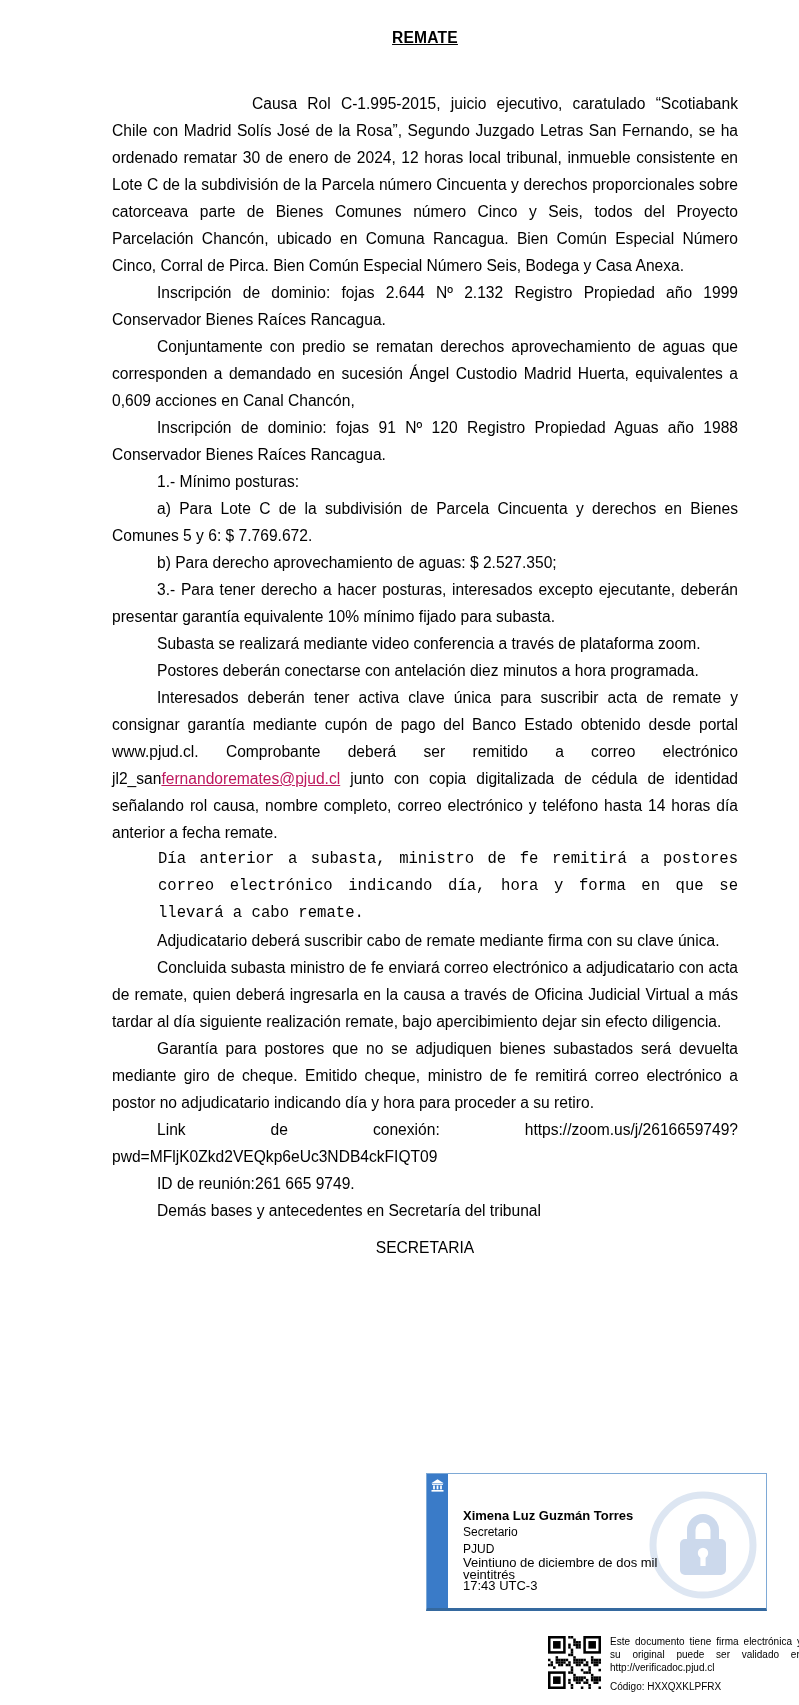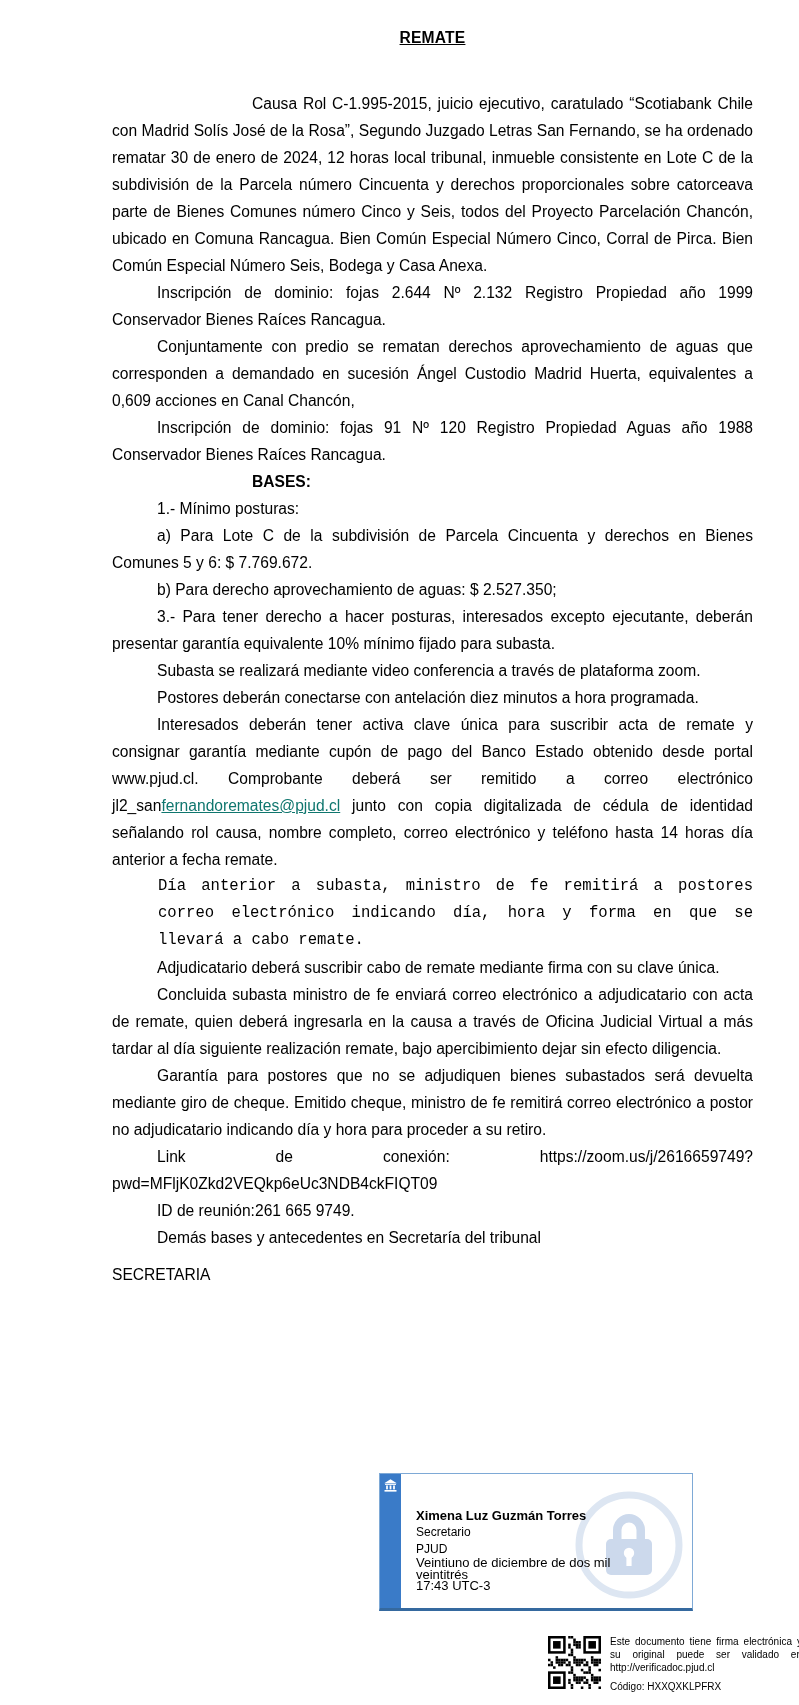--- a/index.html
+++ b/index.html
@@ -1,35 +1,35 @@
 <!DOCTYPE html>
 <html><head>
 <meta charset="utf-8">
 <style>
   html,body{margin:0;padding:0;background:#fff;}
   .page{
     position:relative;width:799px;height:1705px;background:#fff;overflow:hidden;
     font-family:"Liberation Sans",sans-serif;color:#000;box-sizing:border-box;
-    padding:24px 46px 0 112px;font-size:15.6px;line-height:27px;
+    padding:24px 61px 0 112px;font-size:15.6px;line-height:27px;
   }
   .doc-title{
     text-align:center;font-weight:bold;text-decoration:underline;
     margin:0 0 39px 0;font-size:15.6px;letter-spacing:.2px;
   }
   .body-text p{margin:0;text-align:justify;text-indent:45px;}
   .body-text p.ind-lg{text-indent:140px;}
   .body-text p.bold{font-weight:bold;}
   .body-text p.blocked{margin-left:46px;text-indent:0;font-family:Liberation Mono, monospace;}
-  .link{color:#0f766e;text-decoration:underline;}
+  .link{color:#be185d;text-decoration:underline;}
   .jline1{text-align:justify;text-align-last:justify;text-indent:45px;}
   .jline2{text-align:left;text-indent:0;}
-  .secretaria{margin-top:10px;}
+  .secretaria{margin-top:10px;text-align:center;}
   
   .sig-box{
-    position:absolute;left:379px;top:1473px;width:314px;height:138px;
+    position:absolute;left:426px;top:1473px;width:341px;height:138px;
     background:#fff;border:1px solid #7ea9d6;border-bottom:3px solid #35699f;
     box-sizing:border-box;
   }
   .sig-bar{position:absolute;left:0;top:0;bottom:0;width:21px;background:#3a7bc8;}
   .sig-bar svg{display:block;margin:4px auto 0 auto;}
   .sig-text{position:absolute;left:36px;top:34px;width:200px;}
   .sig-name{font-weight:bold;font-size:13px;line-height:16px;}
   .sig-role,.sig-org{font-size:12px;line-height:16.5px;}
   .sig-date,.sig-time{font-size:13px;line-height:11.5px;}
   .sig-watermark{position:absolute;right:8px;top:16px;}
@@ -46,21 +46,20 @@
 
 <div class="page">
 
   <h1 class="doc-title">REMATE</h1>
 
   <div class="body-text">
     <p class="ind-lg">Causa Rol C-1.995-2015, juicio ejecutivo, caratulado “Scotiabank Chile con Madrid Solís José de la Rosa”, Segundo Juzgado Letras San Fernando, se ha ordenado rematar 30 de enero de 2024, 12 horas local tribunal, inmueble consistente en Lote C de la subdivisión de la Parcela número Cincuenta y derechos proporcionales sobre catorceava parte de Bienes Comunes número Cinco y Seis, todos del Proyecto Parcelación Chancón, ubicado en Comuna Rancagua. Bien Común Especial Número Cinco, Corral de Pirca. Bien Común Especial Número Seis, Bodega y Casa Anexa.</p>
     <p>Inscripción de dominio: fojas 2.644 Nº 2.132 Registro Propiedad año 1999 Conservador Bienes Raíces Rancagua.</p>
     <p>Conjuntamente con predio se rematan derechos aprovechamiento de aguas que corresponden a demandado en sucesión Ángel Custodio Madrid Huerta, equivalentes a 0,609 acciones en Canal Chancón,</p>
     <p>Inscripción de dominio: fojas 91 Nº 120 Registro Propiedad Aguas año 1988 Conservador Bienes Raíces Rancagua.</p>
-    <p class="ind-lg bold">BASES:</p>
     <p>1.- Mínimo posturas:</p>
     <p>a) Para Lote C de la subdivisión de Parcela Cincuenta y derechos en Bienes Comunes 5 y 6: $ 7.769.672.</p>
     <p>b) Para derecho aprovechamiento de aguas: $ 2.527.350;</p>
     <p>3.- Para tener derecho a hacer posturas, interesados excepto ejecutante, deberán presentar garantía equivalente 10% mínimo fijado para subasta.</p>
     <p>Subasta se realizará mediante video conferencia a través de plataforma zoom.</p>
     <p>Postores deberán conectarse con antelación diez minutos a hora programada.</p>
     <p><span>Interesados deberán tener activa clave única para suscribir acta de remate y consignar garantía mediante cupón de pago del Banco Estado obtenido desde portal www.pjud.cl. Comprobante deberá ser remitido a correo electrónico jl2_san</span><span class="link">fernandoremates@pjud.cl</span><span> junto con copia digitalizada de cédula de identidad señalando rol causa, nombre completo, correo electrónico y teléfono hasta 14 horas día anterior a fecha remate.</span></p>
     <p class="blocked">Día anterior a subasta, ministro de fe remitirá a postores correo electrónico indicando día, hora y forma en que se llevará a cabo remate.</p>
     <p>Adjudicatario deberá suscribir cabo de remate mediante firma con su clave única.</p>
     <p>Concluida subasta ministro de fe enviará correo electrónico a adjudicatario con acta de remate, quien deberá ingresarla en la causa a través de Oficina Judicial Virtual a más tardar al día siguiente realización remate, bajo apercibimiento dejar sin efecto diligencia.</p>

